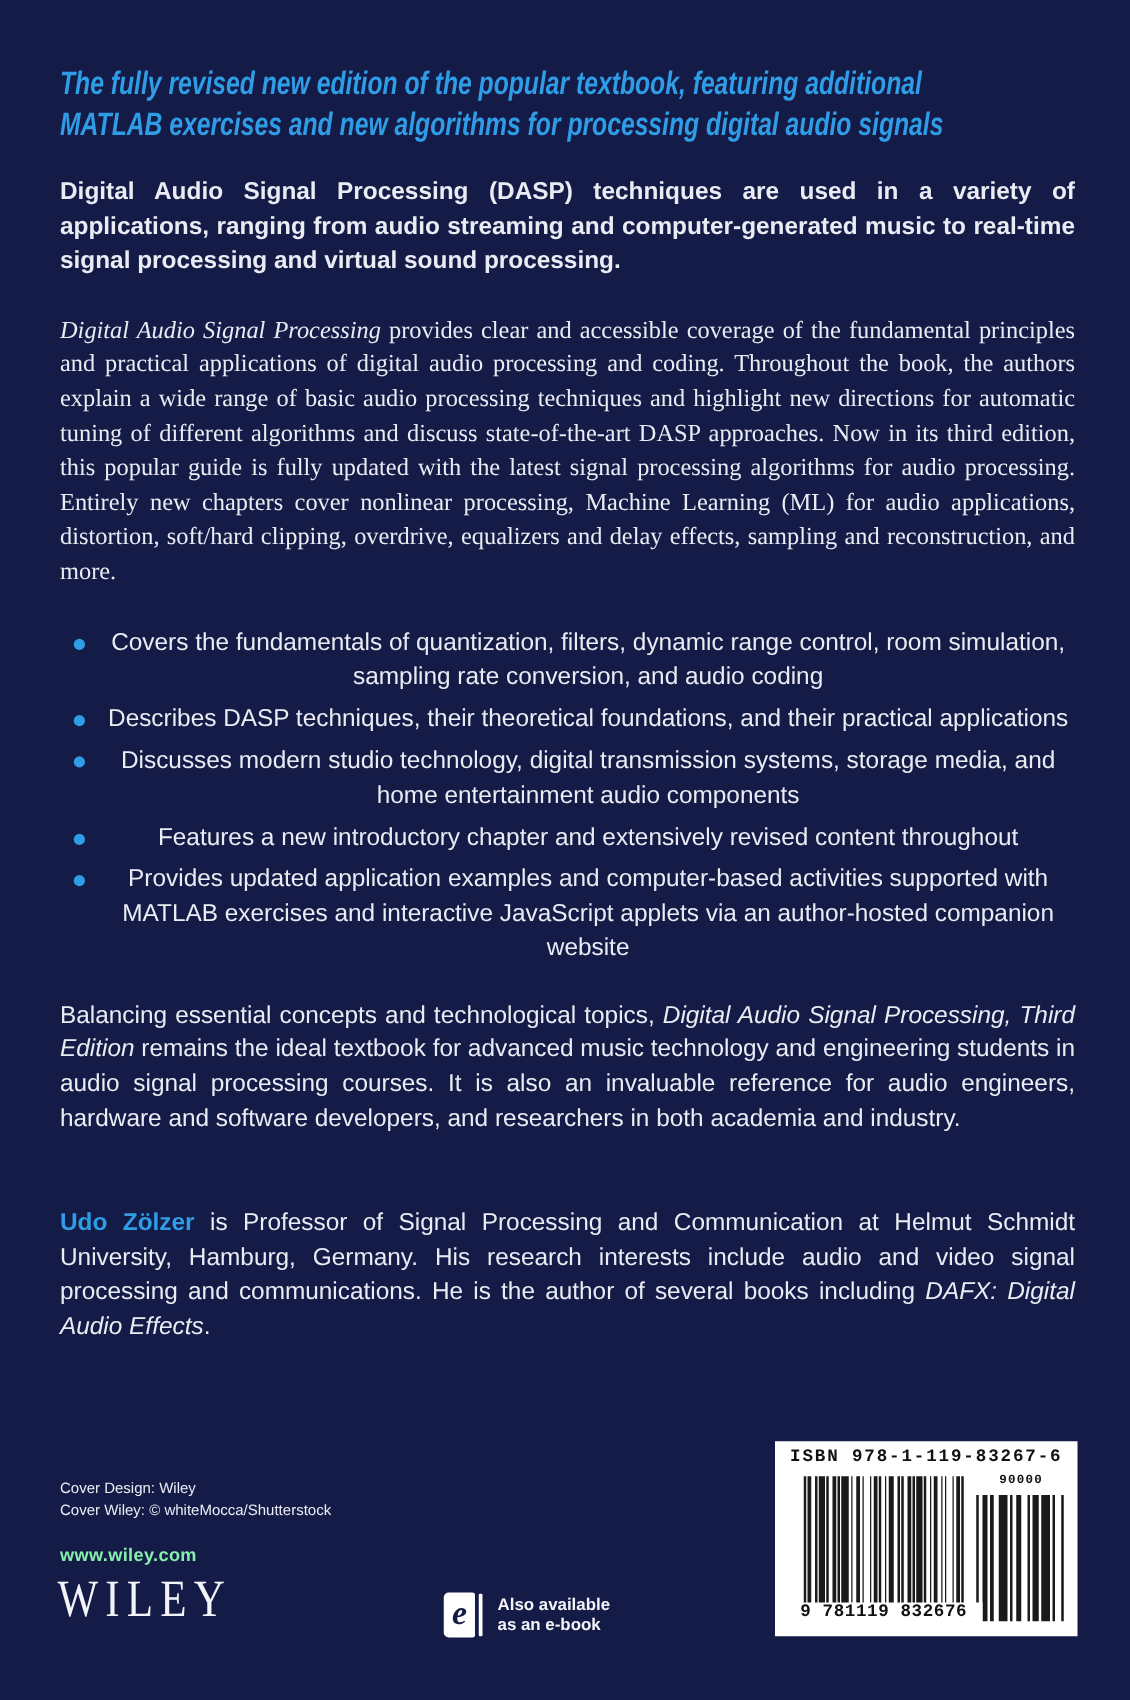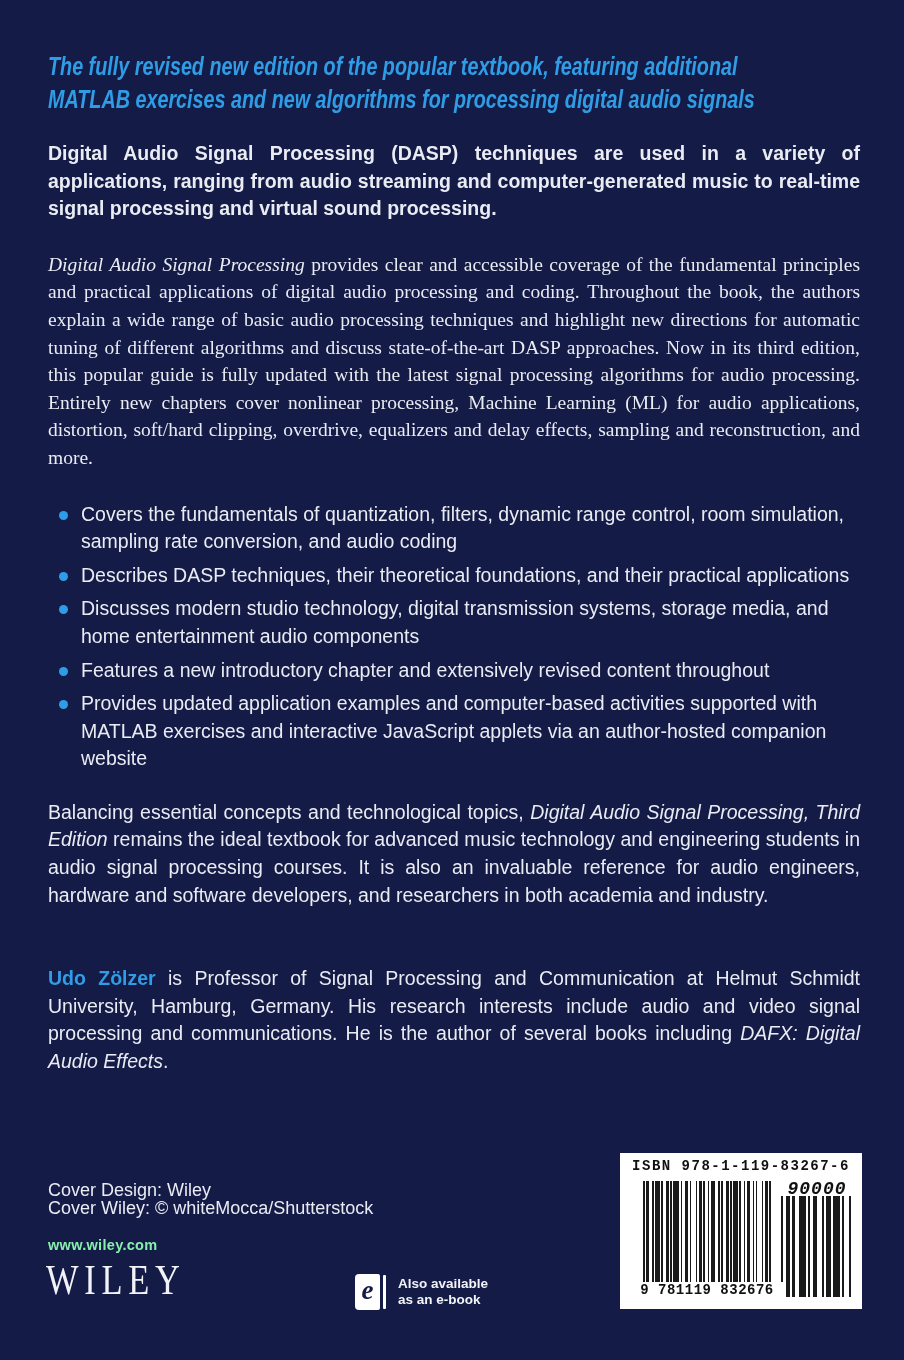--- a/index.html
+++ b/index.html
@@ -22,30 +22,30 @@
   .para-intro{margin-bottom:28px;font-weight:bold;}
   .para-overview{margin-bottom:29px;font-family:Liberation Serif, serif;}
   .para-audience{margin-bottom:56px;}
 
   ul.features{list-style:none;margin:0 0 26px 0;padding:0 0 0 0;}
   ul.features li{
     position:relative;
     padding-left:33px;
     font-size:19.5px;line-height:27.6px;
     margin-bottom:6px;
-    text-align:left;
+    text-align:center;
   }
   ul.features li::before{
     content:"";
     position:absolute;left:11px;top:10px;
     width:9px;height:9px;border-radius:50%;
     background:var(--accent,#2f9de6);
   }
 
-  .credits{position:absolute;left:48px;top:1182px;font-size:18px;line-height:17.5px;color:var(--text,#e9ecf3);}
+  .credits{position:absolute;left:48px;top:1182px;font-size:12px;line-height:17.5px;color:var(--text,#e9ecf3);}
   .website{position:absolute;left:48px;top:1237px;font-size:14.5px;font-weight:bold;letter-spacing:.3px;color:#86efac;}
 
   .wiley-logo{
     position:absolute;left:46px;top:1258px;
     font-family:"Liberation Serif",serif;
     font-size:42px;line-height:44px;color:#f2f3f7;
     letter-spacing:7px;white-space:nowrap;
   }
   .wiley-logo>span{display:inline-block;transform:scaleX(0.82);transform-origin:left center;}
 
@@ -69,21 +69,21 @@
   .bc-isbn{position:absolute;top:5px;left:0;right:0;text-align:center;font-size:14px;letter-spacing:1.5px;white-space:nowrap;}
   .bc-main{position:absolute;left:23px;top:28px;width:129px;height:116px;display:flex;align-items:stretch;}
   .bc-addon{position:absolute;left:161px;top:43px;width:72px;height:101px;display:flex;align-items:stretch;}
   .bc-bar{background:var(--bc-ink,#1a1a1a);}
   .bc-gap{background:transparent;}
   .bc-digits{
     position:absolute;left:8px;top:129px;width:158px;
     background:var(--bc-bg,#ffffff);
     font-size:14px;letter-spacing:.5px;text-align:center;white-space:nowrap;
   }
-  .bc-addon-label{position:absolute;left:161px;top:26px;width:72px;text-align:center;font-size:18px;letter-spacing:1px;font-style:italic;}
+  .bc-addon-label{position:absolute;left:161px;top:26px;width:72px;text-align:center;font-size:10px;letter-spacing:1px;}
 </style>
 </head>
 <body>
 
 <div class="cover">
   <div class="content">
 
     <div class="headline">
       <div class="hl-line"><span>The fully revised new edition of the popular textbook, featuring additional</span></div>
       <div class="hl-line"><span>MATLAB exercises and new algorithms for processing digital audio signals</span></div>

